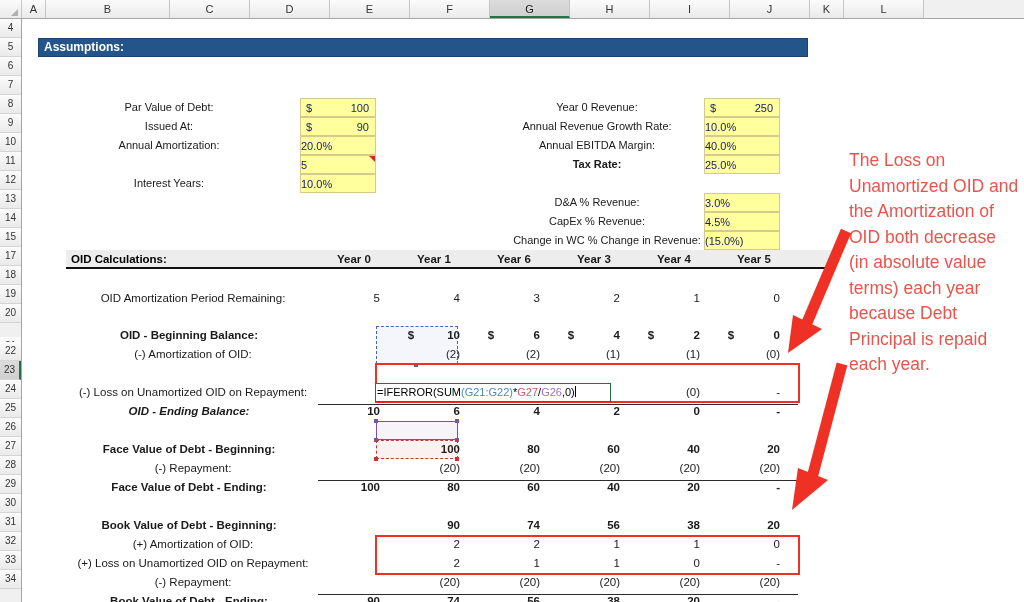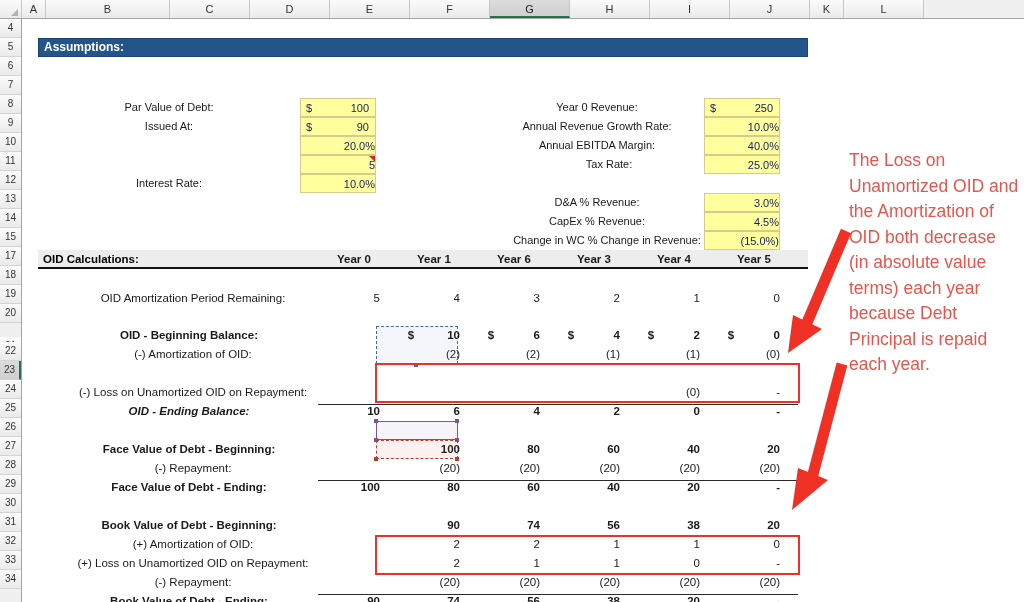--- a/index.html
+++ b/index.html
@@ -69,30 +69,31 @@
   
   .titlebar{
     position:absolute;background:#23548A;color:#ffffff;font-weight:bold;
     font-size:12px;padding-left:5px;box-sizing:border-box;
     line-height:17px;border:1px solid #1d4370;
   }
   .greybar{
     position:absolute;background:#ededed;color:#000;font-weight:bold;
     font-size:11.5px;box-sizing:border-box;line-height:18px;
     border-bottom:2px solid #111;
+    margin-left:28px;
   }
 
   
   .inp{
     background:#ffff9e;border:1px solid #d9c98a;box-sizing:border-box;
     color:#13205e;font-size:11px;
   }
   .inp .dollar{position:absolute;left:5px;top:0;}
   .inp .val{position:absolute;right:6px;top:0;}
-  .inp .ctr{position:absolute;left:0;right:0;text-align:right;top:0;}
+  .inp .ctr{position:absolute;left:0;right:0;text-align:left;top:0;}
 
   .comment-mark{
     position:absolute;width:0;height:0;
     border-top:6px solid #cf2a27;border-left:6px solid transparent;
   }
 
   
   .hr-thin{position:absolute;border-top:1px solid #2b2b2b;}
 
   
@@ -194,21 +195,22 @@
     </div>
 
   <div class="grid">
 
     <div class="titlebar" style="left:16px;top:19px;width:770px;height:19px;">
       <span>Assumptions:</span>
     </div>
 
     <div class="cell l" style="left:32px;top:80px;width:230px;height:17px;line-height:17px;">Par Value of Debt:</div>
     <div class="cell l" style="left:32px;top:99px;width:230px;height:17px;line-height:17px;">Issued At:</div>
-    <div class="cell l" style="left:32px;top:156px;width:230px;height:17px;line-height:17px;">Interest Rate:</div>
+    <div class="cell l" style="left:32px;top:118px;width:230px;height:17px;line-height:17px;">Annual Amortization:</div>
+    <div class="cell l" style="left:32px;top:156px;width:230px;height:17px;line-height:17px;">Interest Years:</div>
 
     <div class="inp" style="position:absolute;left:278px;top:79px;width:76px;height:19px;line-height:19px;">
       <span class="dollar">$</span>
       <span class="val">100</span>
     </div>
     <div class="inp" style="position:absolute;left:278px;top:98px;width:76px;height:19px;line-height:19px;">
       <span class="dollar">$</span>
       <span class="val">90</span>
     </div>
     <div class="inp" style="position:absolute;left:278px;top:117px;width:76px;height:19px;line-height:19px;">
@@ -218,21 +220,21 @@
       <span class="ctr">5</span>
       <span class="comment-mark" style="right:0;top:0;"></span>
     </div>
     <div class="inp" style="position:absolute;left:278px;top:155px;width:76px;height:19px;line-height:19px;">
       <span class="ctr">10.0%</span>
     </div>
 
     <div class="cell l" style="left:440px;top:80px;width:270px;height:17px;line-height:17px;">Year 0 Revenue:</div>
     <div class="cell l" style="left:440px;top:118px;width:270px;height:17px;line-height:17px;">Annual EBITDA Margin:</div>
     <div class="cell l" style="left:440px;top:99px;width:270px;height:17px;line-height:17px;">Annual Revenue Growth Rate:</div>
-    <div class="cell l" style="left:452px;top:137px;width:270px;height:17px;line-height:17px;">Tax Rate:</div>
+    <div class="cell l" style="left:440px;top:137px;width:270px;height:17px;line-height:17px;font-weight:bold;">Tax Rate:</div>
 
     <div class="inp" style="position:absolute;left:682px;top:79px;width:76px;height:19px;line-height:19px;">
       <span class="dollar">$</span>
       <span class="val">250</span>
     </div>
     <div class="inp" style="position:absolute;left:682px;top:98px;width:76px;height:19px;line-height:19px;">
       <span class="ctr">10.0%</span>
     </div>
     <div class="inp" style="position:absolute;left:682px;top:117px;width:76px;height:19px;line-height:19px;">
       <span class="ctr">40.0%</span>
@@ -362,20 +364,23 @@
     <div class="selrange-purple" style="left:354px;top:402px;width:82px;height:19px;"></div>
     <div class="handle" style="left:352px;top:400px;"></div>
     <div class="handle" style="left:433px;top:400px;"></div>
     <div class="handle" style="left:352px;top:419px;"></div>
     <div class="handle" style="left:433px;top:419px;"></div>
 
     <div class="selrange-red" style="left:354px;top:421px;width:82px;height:19px;"></div>
     <div class="handle-r" style="left:352px;top:438px;"></div>
     <div class="handle-r" style="left:433px;top:438px;"></div>
 
+    <div class="editcell" style="left:353px;top:364px;width:236px;height:19px;">
+      <span>=IFERROR(SUM</span><span class="f-blue">(G21:G22)</span><span>*</span><span class="f-red">G27</span><span>/</span><span class="f-purple">G26</span><span>,0)</span><span class="caret"></span>
+    </div>
 
     <div class="redbox" style="left:353px;top:344px;width:425px;height:40px;"></div>
     <div class="redbox" style="left:353px;top:516px;width:425px;height:40px;"></div>
   </div>
 
   <svg class="arrow-svg" style="left:780px;top:225px;" width="90" height="135" viewBox="0 0 90 135">
     <line x1="66" y1="6" x2="26" y2="100" stroke="#ee3124" stroke-width="11" stroke-linecap="butt"></line>
     <polygon points="8,128 13,90 42,104" fill="#ee3124"></polygon>
   </svg>
   <svg class="arrow-svg" style="left:790px;top:358px;" width="90" height="160" viewBox="0 0 90 160">

